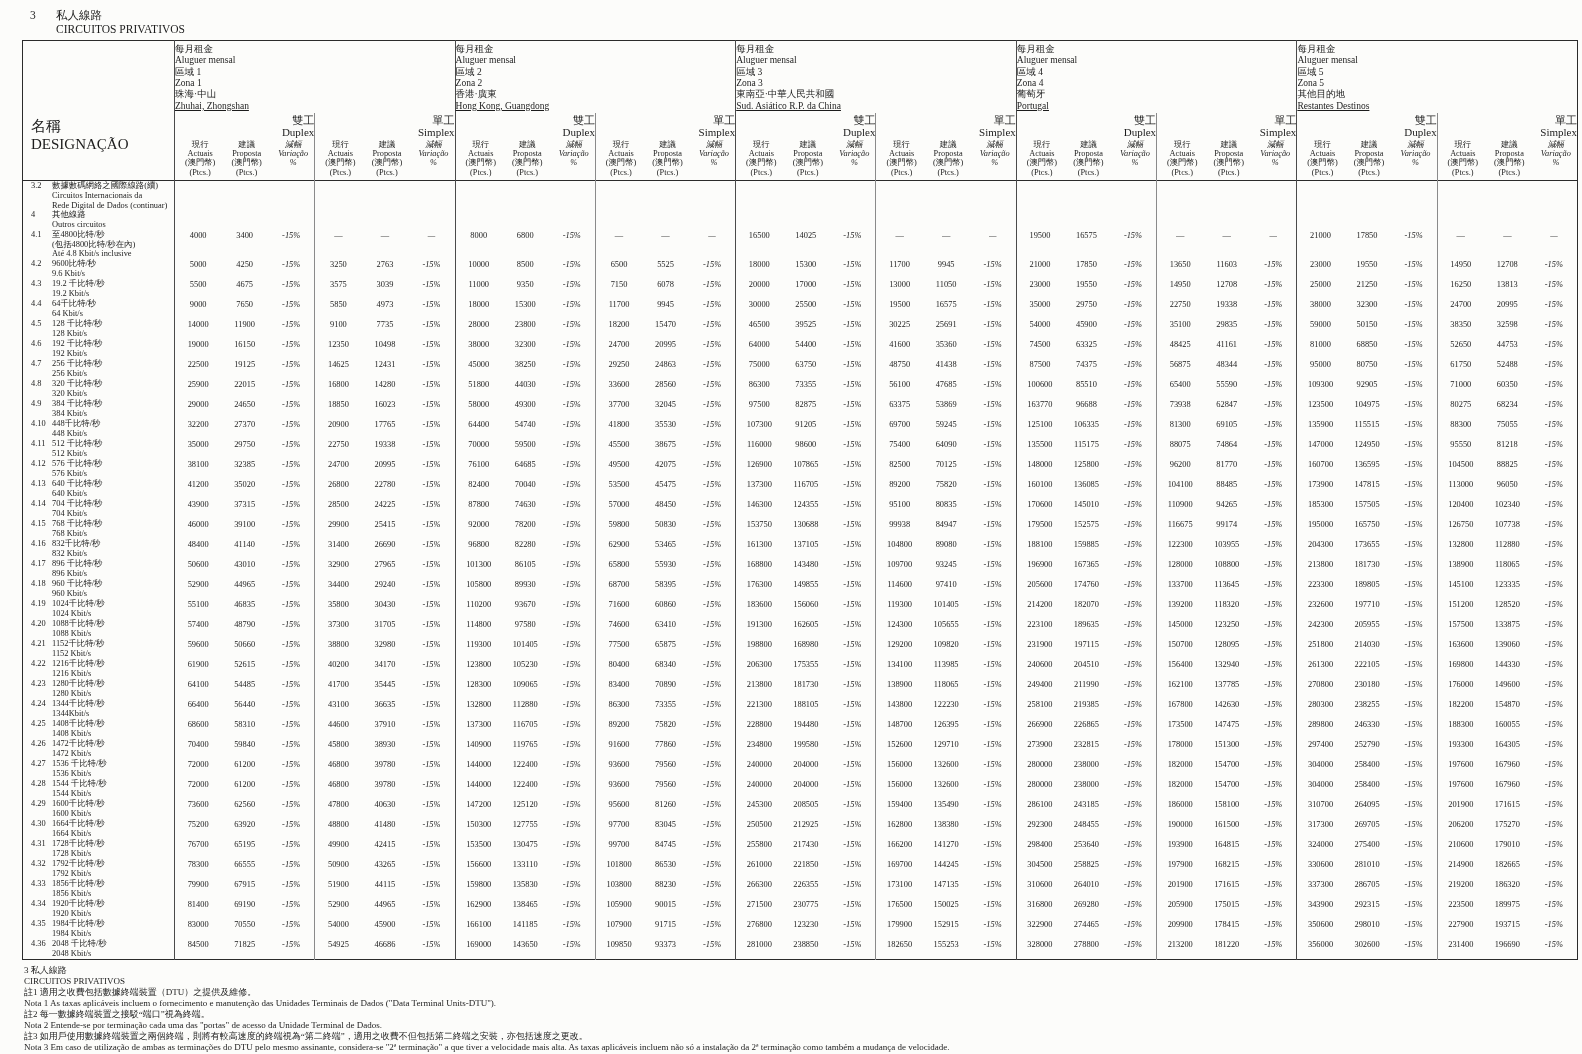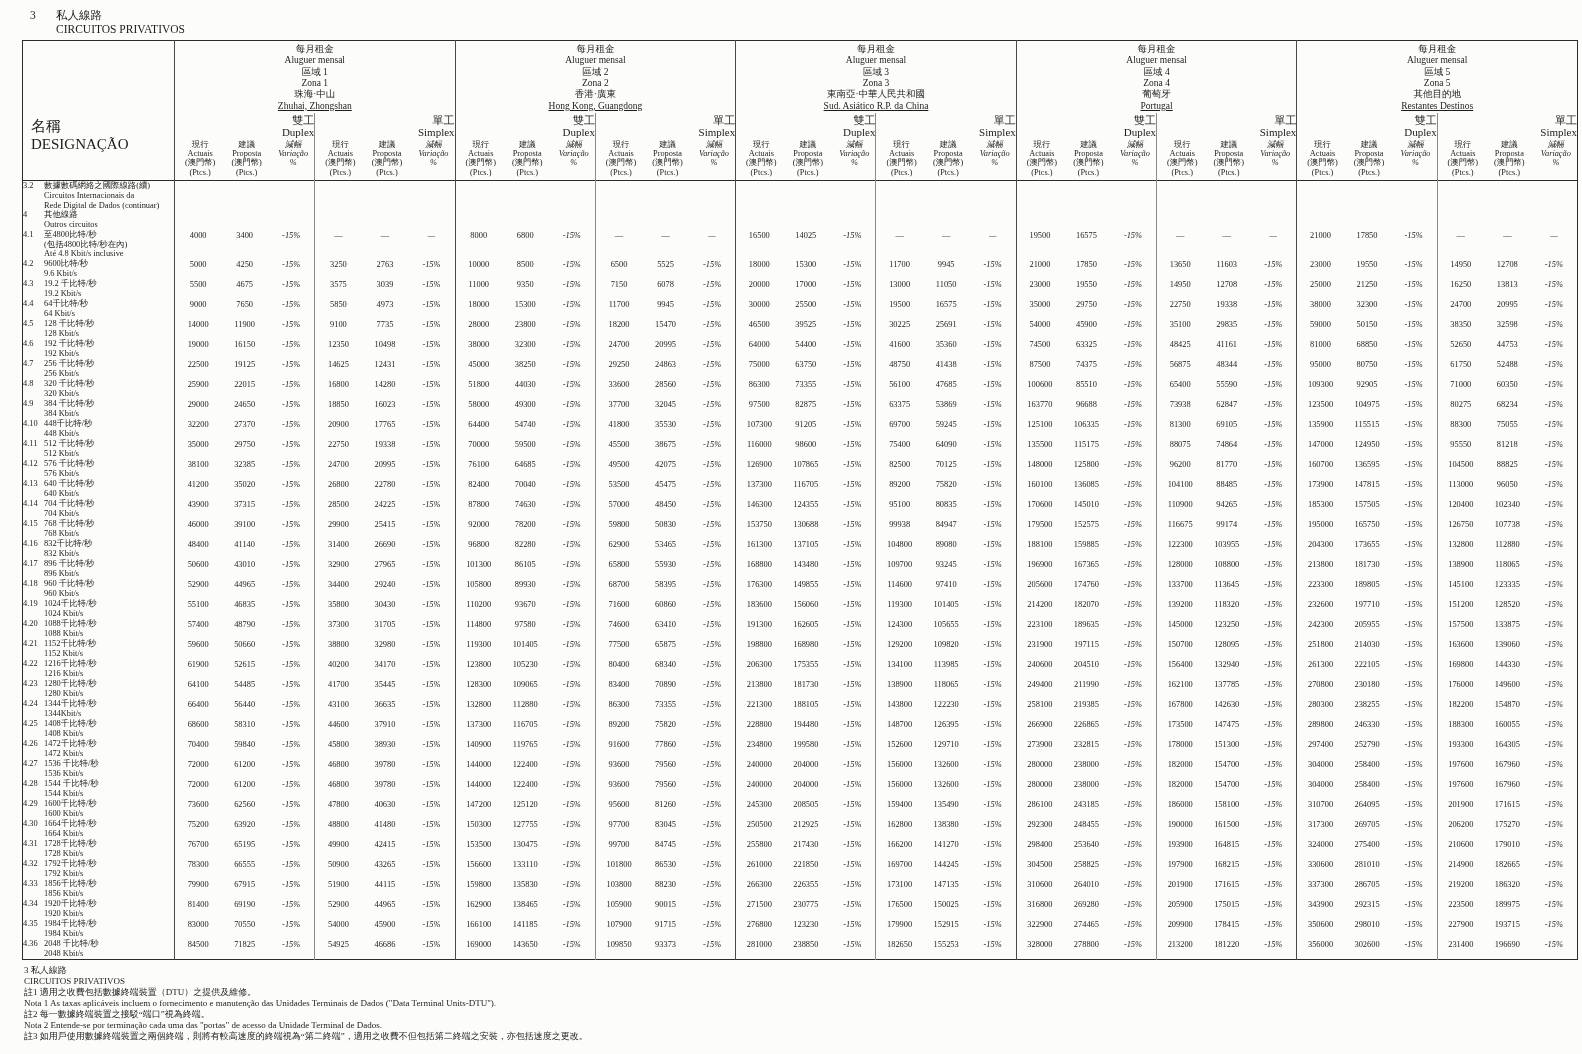--- a/index.html
+++ b/index.html
@@ -21,39 +21,39 @@
   }
   col.c-desig{width:152px;}
   th,td{padding:0;font-weight:normal;}
 
   thead th{vertical-align:top;}
   .desig-head{
     vertical-align:bottom;text-align:left;
     padding:0 0 26px 8px;font-size:15px;line-height:1.25;
   }
   .zone-head{
-    text-align:center;font-size:9.5px;line-height:1.2;
+    text-align:left;font-size:9.5px;line-height:1.2;
     padding:3px 0 1px 0;
   }
   .area-pt{text-decoration:underline;font-family:Liberation Serif, serif;}
   .mode-head{text-align:right;font-size:11px;line-height:1.12;padding-top:1px;margin-left:40px;}
   .col-head{
     text-align:center;font-size:8.3px;line-height:1.13;
     padding:1px 0 3px 4px;vertical-align:top;
   }
   thead{border-bottom:1px solid #2b2b2b;}
 
   .zstart{border-left:1px solid #4a4a4a;}
   .sstart{border-left:1px solid #8a8a8a;}
   .var{font-style:italic;}
 
   tbody td{font-size:8.4px;line-height:1.16;}
   tr.data{height:20px;}
   .val{text-align:center;vertical-align:top;padding-top:1px;}
-  .desig{padding-left:0;vertical-align:top;}
+  .desig{padding-left:8px;vertical-align:top;}
   .desig .num{display:inline-block;width:21px;vertical-align:top;}
   .desig .lbl{display:inline-block;vertical-align:top;}
 
   .footnotes{margin:5px 0 0 24px;font-size:9px;line-height:1.22;}
   .footnotes .fn{white-space:nowrap;}
 </style>
 </head>
 <body>
 
 <div class="doc-title">
@@ -1588,13 +1588,14 @@
 </table>
 
 <div class="footnotes">
   <div class="fn">3 私人線路</div>
   <div class="fn">CIRCUITOS PRIVATIVOS</div>
   <div class="fn">註1 適用之收費包括數據終端裝置（DTU）之提供及維修。</div>
   <div class="fn">Nota 1 As taxas aplicáveis incluem o fornecimento e manutenção das Unidades Terminais de Dados ("Data Terminal Units-DTU").</div>
   <div class="fn">註2 每一數據終端裝置之接駁“端口”視為終端。</div>
   <div class="fn">Nota 2 Entende-se por terminação cada uma das "portas" de acesso da Unidade Terminal de Dados.</div>
   <div class="fn">註3 如用戶使用數據終端裝置之兩個終端，則將有較高速度的終端視為“第二終端”，適用之收費不但包括第二終端之安裝，亦包括速度之更改。</div>
+  <div class="fn">Nota 3 Em caso de utilização de ambas as terminações do DTU pelo mesmo assinante, considera-se "2ª terminação" a que tiver a velocidade mais alta. As taxas aplicáveis incluem não só a instalação da 2ª terminação como também a mudança de velocidade.</div>
 </div>
 
 </body></html>

